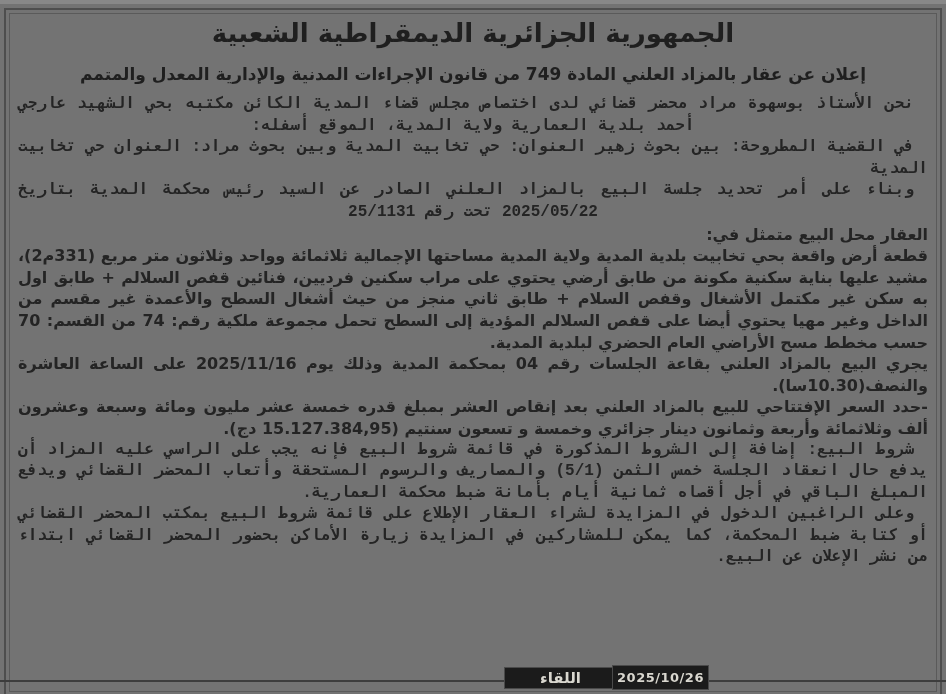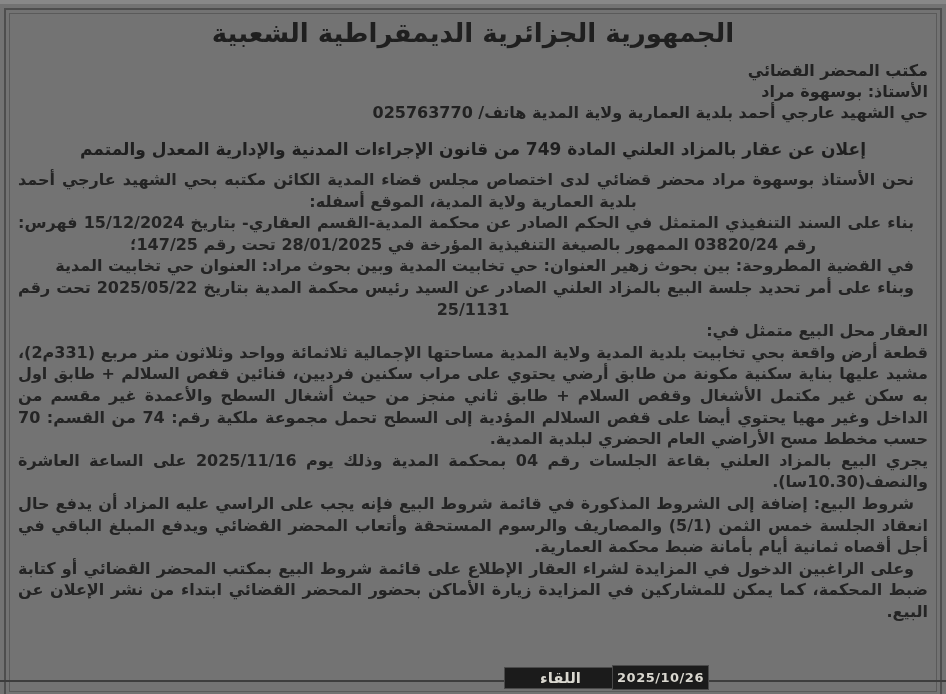--- a/index.html
+++ b/index.html
@@ -48,21 +48,21 @@
     text-align:center;
     font-size:17px;
     color:#1f1f1f;
   }
   .body-text { font-size:16px; line-height:21.6px; }
   .body-text p {
     text-align:justify;
     text-justify:inter-word;
   }
   .body-text p.center-last { text-align-last:center; }
-  .body-text p.indent { text-indent:14px; }
+  .body-text p.indent { text-indent:14px;font-family:Liberation Mono, monospace; }
   .body-text p.spread { word-spacing:3px; }
   .footer-line {
     position:absolute; left:0; right:0; top:676px; height:2px;
     background:#3d3d3d;
   }
   .stamp {
     position:absolute;
     display:flex; align-items:center; justify-content:center;
     background:#1b1b1b;
     color:#d9d7cf;
@@ -79,36 +79,31 @@
 <div class="page">
 
   <div class="frame-outer">
     <div class="frame-inner"></div>
   </div>
 
   <div class="content">
 
     <div class="republic-title">الجمهورية الجزائرية الديمقراطية الشعبية</div>
 
-    <div class="office-block">
-      <div>مكتب المحضر القضائي</div>
-      <div>الأستاذ: بوسهوة مراد</div>
-      <div>حي الشهيد عارجي أحمد بلدية العمارية ولاية المدية هاتف/ 025763770</div>
-    </div>
 
     <div class="announcement-title">إعلان عن عقار بالمزاد العلني المادة 749 من قانون الإجراءات المدنية والإدارية المعدل والمتمم</div>
 
     <div class="body-text">
       <p class="indent center-last">نحن الأستاذ بوسهوة مراد محضر قضائي لدى اختصاص مجلس قضاء المدية الكائن مكتبه بحي الشهيد عارجي أحمد بلدية العمارية ولاية المدية، الموقع أسفله:</p>
-      <p class="indent center-last">بناء على السند التنفيذي المتمثل في الحكم الصادر عن محكمة المدية-القسم العقاري- بتاريخ 15/12/2024 فهرس: رقم 03820/24 الممهور بالصيغة التنفيذية المؤرخة في 28/01/2025 تحت رقم 147/25؛</p>
       <p class="indent">في القضية المطروحة: بين بحوث زهير العنوان: حي تخابيت المدية وبين بحوث مراد: العنوان حي تخابيت المدية</p>
       <p class="indent center-last">وبناء على أمر تحديد جلسة البيع بالمزاد العلني الصادر عن السيد رئيس محكمة المدية بتاريخ 2025/05/22 تحت رقم 25/1131</p>
       <p>العقار محل البيع متمثل في:</p>
       <p>قطعة أرض واقعة بحي تخابيت بلدية المدية ولاية المدية مساحتها الإجمالية ثلاثمائة وواحد وثلاثون متر مربع (331م2)، مشيد عليها بناية سكنية مكونة من طابق أرضي يحتوي على مراب سكنين فرديين، فنائين قفص السلالم + طابق اول به سكن غير مكتمل الأشغال وقفص السلام + طابق ثاني منجز من حيث أشغال السطح والأعمدة غير مقسم من الداخل وغير مهيا يحتوي أيضا على قفص السلالم المؤدية إلى السطح تحمل مجموعة ملكية رقم: 74 من القسم: 70 حسب مخطط مسح الأراضي العام الحضري لبلدية المدية.</p>
       <p class="spread">يجري البيع بالمزاد العلني بقاعة الجلسات رقم 04 بمحكمة المدية وذلك يوم 2025/11/16 على الساعة العاشرة والنصف(10.30سا).</p>
+      <p>-حدد السعر الإفتتاحي للبيع بالمزاد العلني بعد إنقاص العشر بمبلغ قدره خمسة عشر مليون ومائة وسبعة وعشرون ألف وثلاثمائة وأربعة وثمانون دينار جزائري وخمسة و تسعون سنتيم (15.127.384,95 دج).</p>
       <p class="indent">شروط البيع: إضافة إلى الشروط المذكورة في قائمة شروط البيع فإنه يجب على الراسي عليه المزاد أن يدفع حال انعقاد الجلسة خمس الثمن (5/1) والمصاريف والرسوم المستحقة وأتعاب المحضر القضائي ويدفع المبلغ الباقي في أجل أقصاه ثمانية أيام بأمانة ضبط محكمة العمارية.</p>
       <p class="indent">وعلى الراغبين الدخول في المزايدة لشراء العقار الإطلاع على قائمة شروط البيع بمكتب المحضر القضائي أو كتابة ضبط المحكمة، كما يمكن للمشاركين في المزايدة زيارة الأماكن بحضور المحضر القضائي ابتداء من نشر الإعلان عن البيع.</p>
     </div>
 
   </div>
 
   <div class="footer-line"></div>
 
   <div class="stamp stamp-label">اللقاء</div>
 

